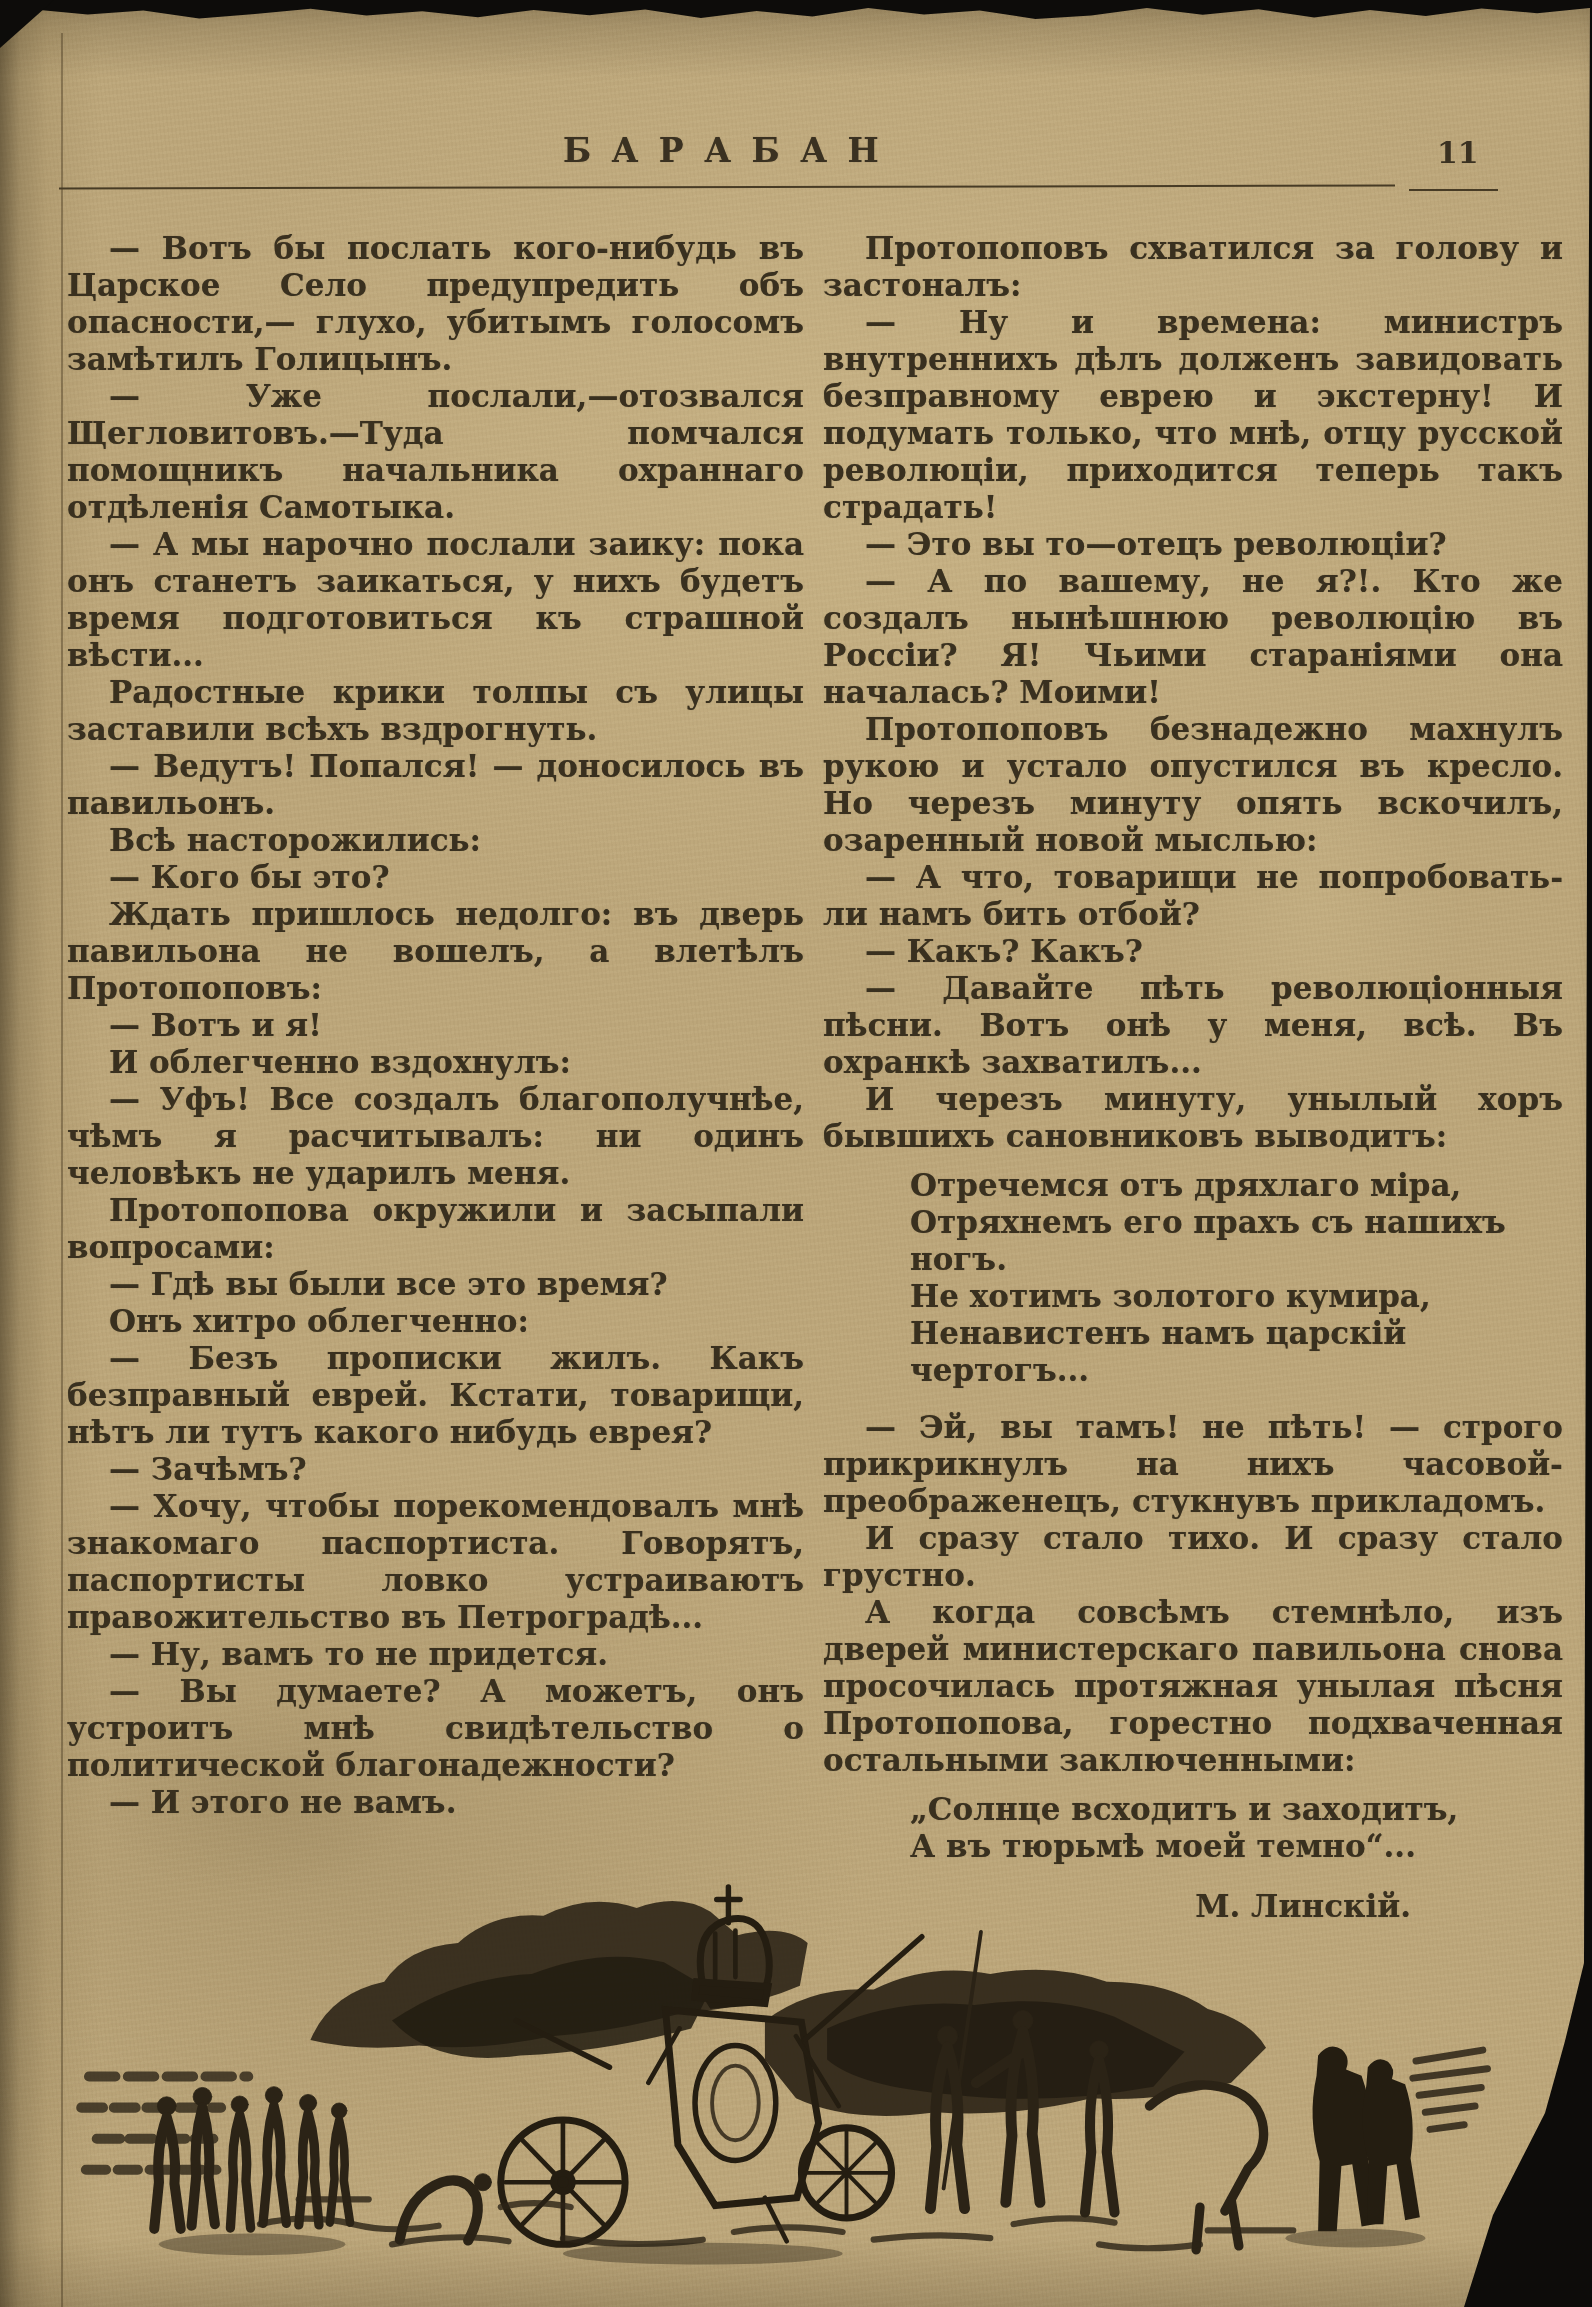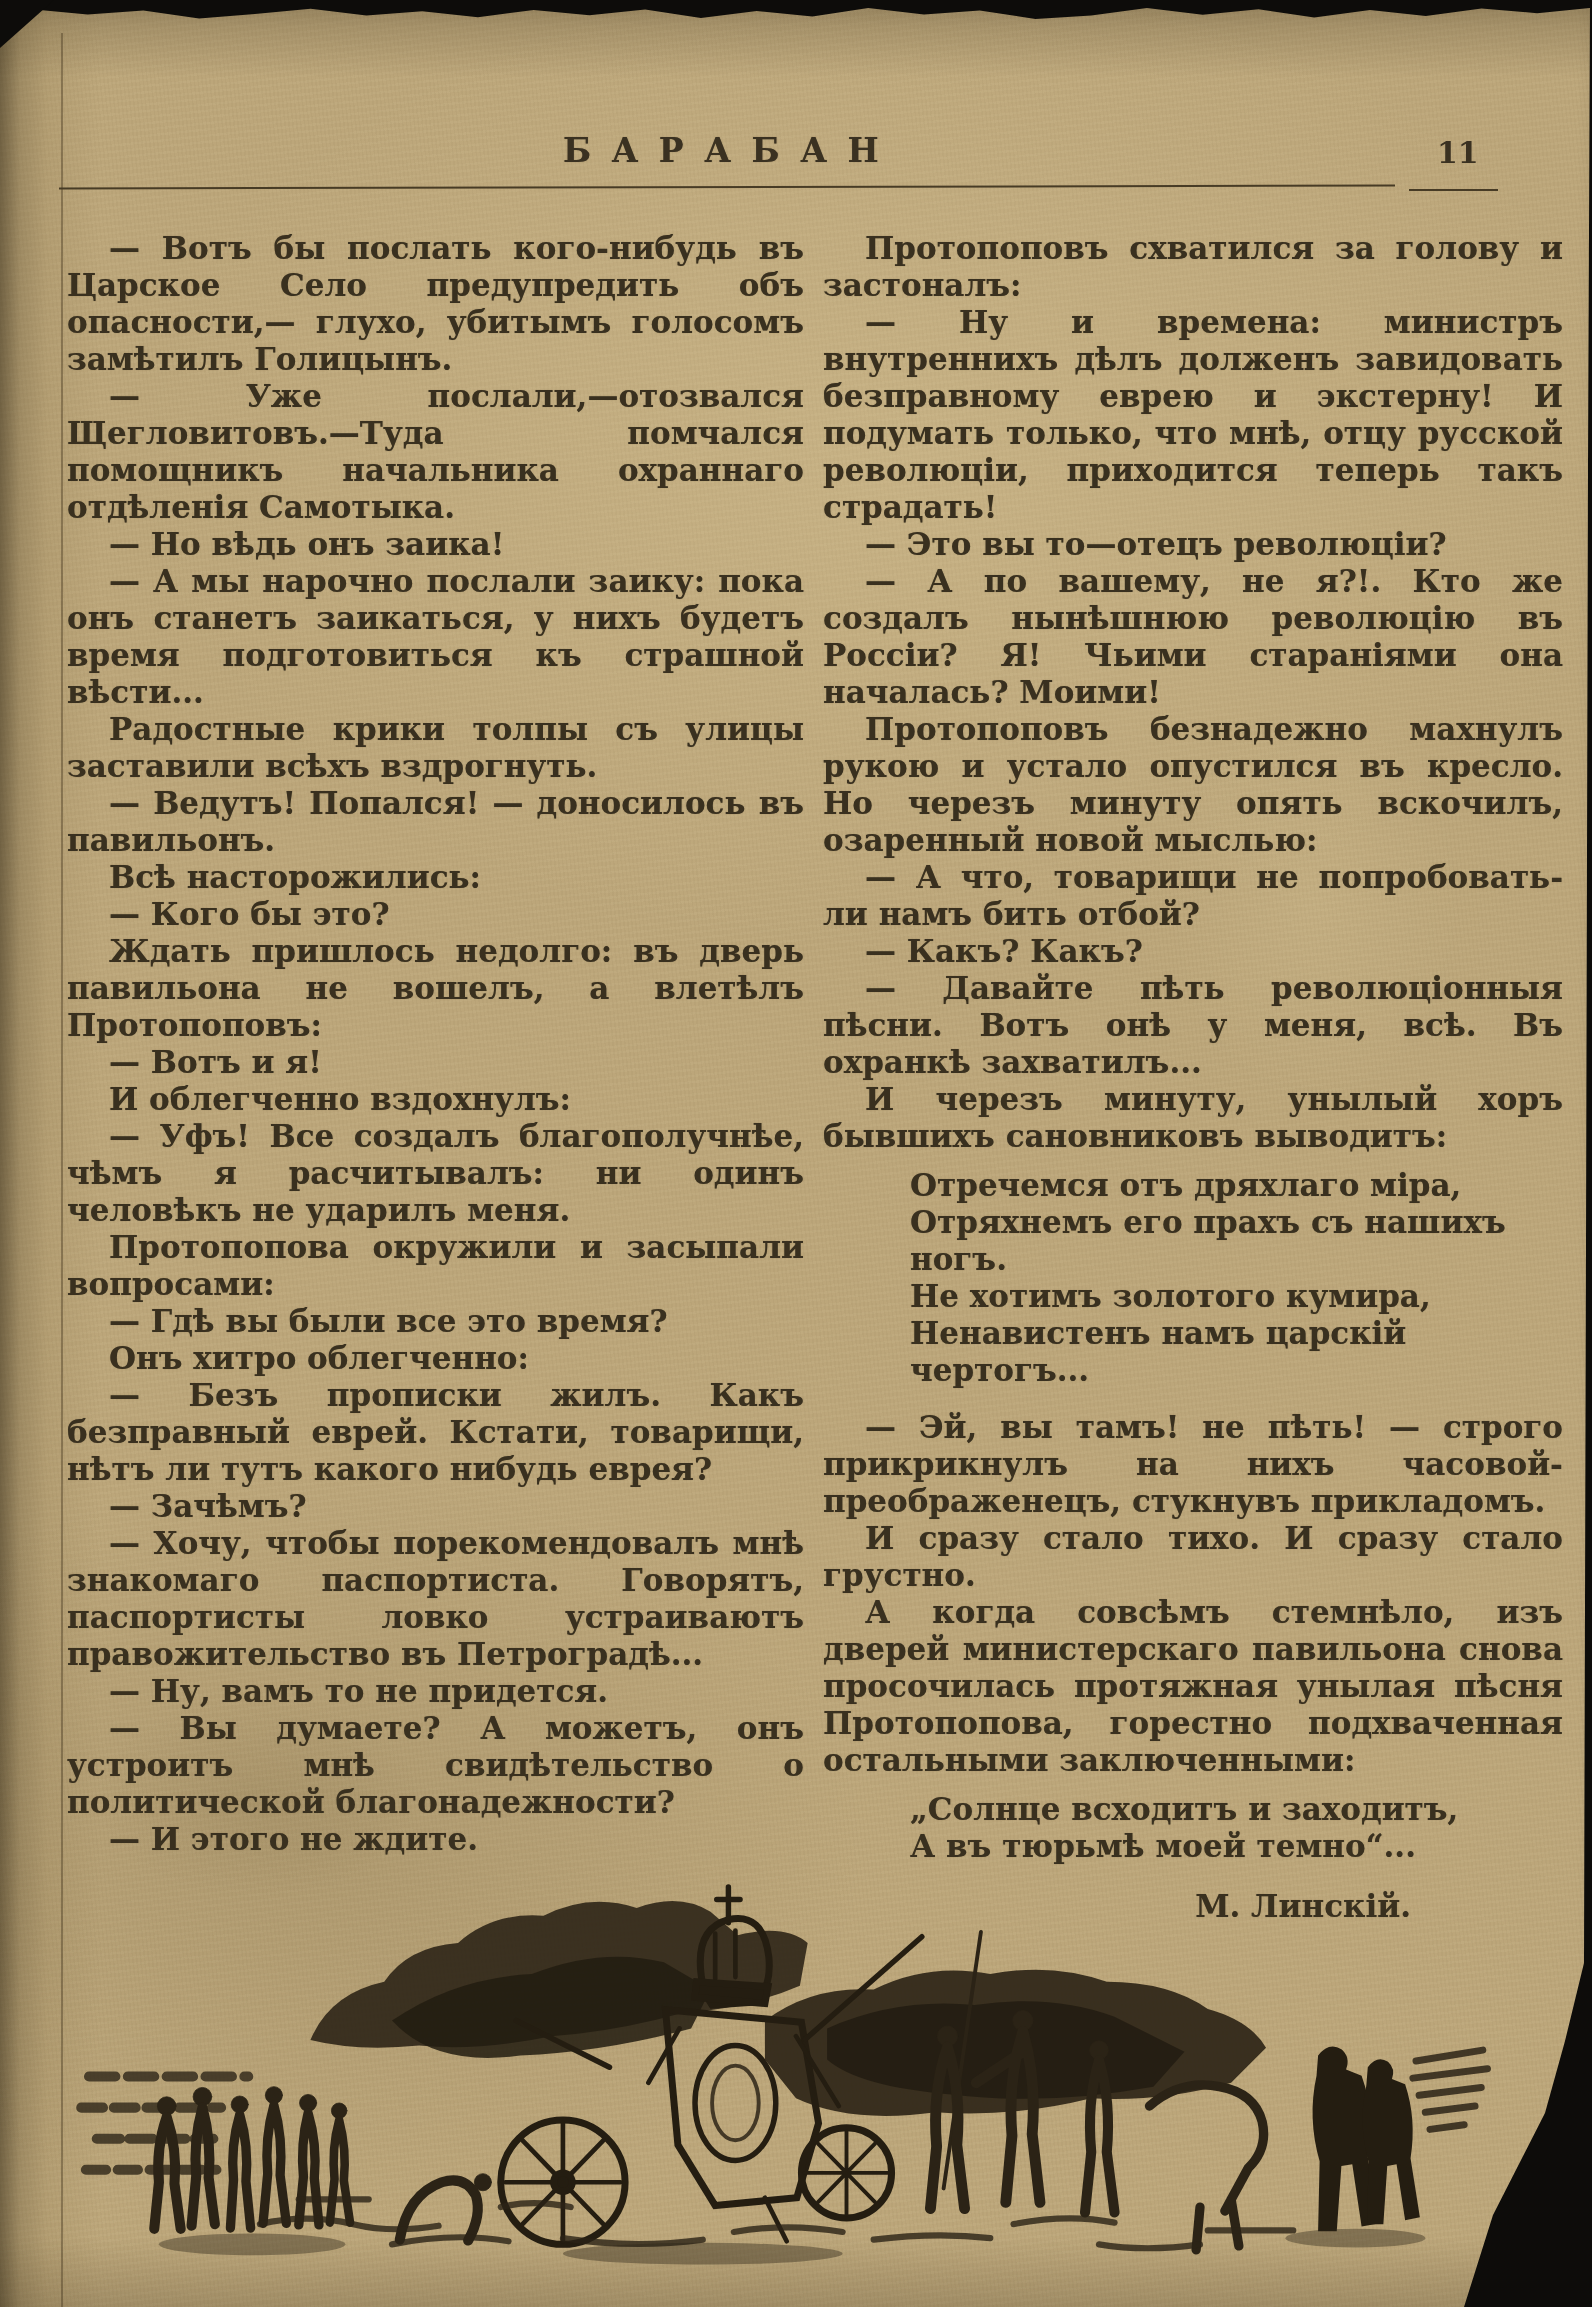--- a/index.html
+++ b/index.html
@@ -58,39 +58,38 @@
   <div class="fold-line"></div>
 
   <div class="masthead">БАРАБАН</div>
   <div class="pagenum">11</div>
   <div class="rule main"></div>
   <div class="rule tail"></div>
 
   <div class="col left">
     <p>— Вотъ бы послать кого-нибудь въ Царское Село предупредить объ опасности,— глухо, убитымъ голосомъ замѣтилъ Голицынъ.</p>
     <p>— Уже послали,—отозвался Щегловитовъ.—Туда помчался помощникъ начальника охраннаго отдѣленія Самотыка.</p>
-    <p>— Но вѣдь онъ заика!</p>
     <p>— А мы нарочно послали заику: пока онъ станетъ заикаться, у нихъ будетъ время подготовиться къ страшной вѣсти...</p>
     <p>Радостные крики толпы съ улицы заставили всѣхъ вздрогнуть.</p>
     <p>— Ведутъ! Попался! — доносилось въ павильонъ.</p>
     <p>Всѣ насторожились:</p>
     <p>— Кого бы это?</p>
     <p>Ждать пришлось недолго: въ дверь павильона не вошелъ, а влетѣлъ Протопоповъ:</p>
     <p>— Вотъ и я!</p>
     <p>И облегченно вздохнулъ:</p>
     <p>— Уфъ! Все создалъ благополучнѣе, чѣмъ я расчитывалъ: ни одинъ человѣкъ не ударилъ меня.</p>
     <p>Протопопова окружили и засыпали вопросами:</p>
     <p>— Гдѣ вы были все это время?</p>
     <p>Онъ хитро облегченно:</p>
     <p>— Безъ прописки жилъ. Какъ безправный еврей. Кстати, товарищи, нѣтъ ли тутъ какого нибудь еврея?</p>
     <p>— Зачѣмъ?</p>
     <p>— Хочу, чтобы порекомендовалъ мнѣ знакомаго паспортиста. Говорятъ, паспортисты ловко устраиваютъ правожительство въ Петроградѣ...</p>
     <p>— Ну, вамъ то не придется.</p>
     <p>— Вы думаете? А можетъ, онъ устроитъ мнѣ свидѣтельство о политической благонадежности?</p>
-    <p>— И этого не ждите.</p>
+    <p>— И этого не вамъ.</p>
   </div>
 
   <div class="col right">
     <p>Протопоповъ схватился за голову и застоналъ:</p>
     <p>— Ну и времена: министръ внутреннихъ дѣлъ долженъ завидовать безправному еврею и экстерну! И подумать только, что мнѣ, отцу русской революціи, приходится теперь такъ страдать!</p>
     <p>— Это вы то—отецъ революціи?</p>
     <p>— А по вашему, не я?!. Кто же создалъ нынѣшнюю революцію въ Россіи? Я! Чьими стараніями она началась? Моими!</p>
     <p>Протопоповъ безнадежно махнулъ рукою и устало опустился въ кресло. Но черезъ минуту опять вскочилъ, озаренный новой мыслью:</p>
     <p>— А что, товарищи не попробовать-ли намъ бить отбой?</p>
     <p>— Какъ? Какъ?</p>

